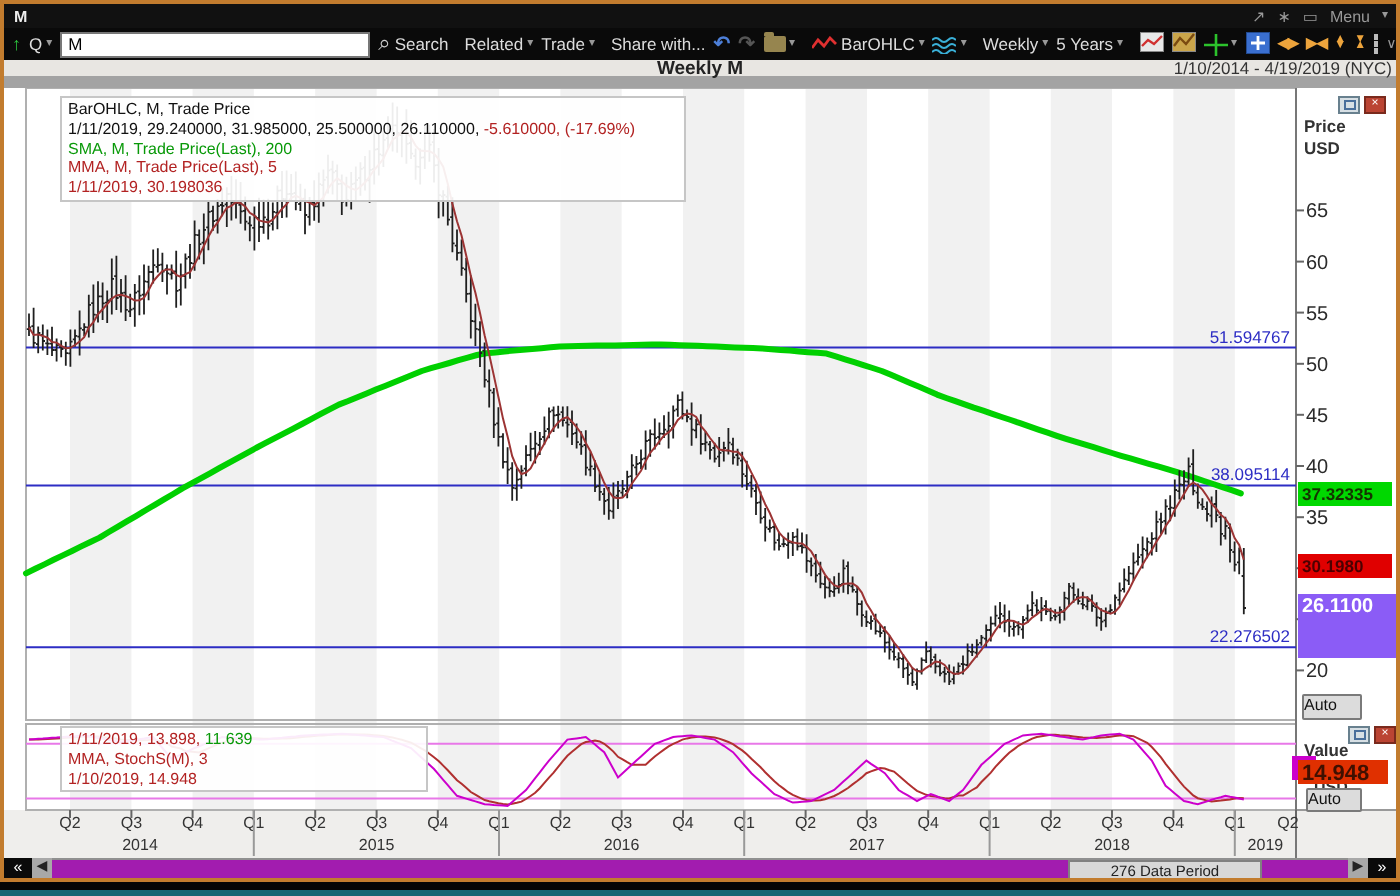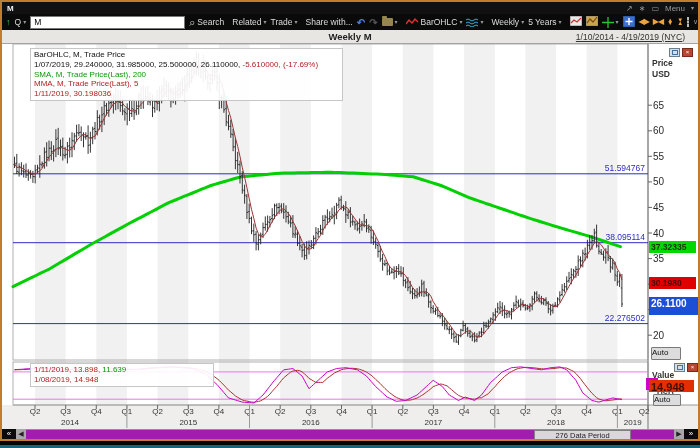--- a/index.html
+++ b/index.html
@@ -20,40 +20,40 @@
   .up-arrow{color:#2ecc40;font-weight:bold;font-size:9px;}
   .undo{color:#4d7fd8;font-size:10px;font-weight:bold;}
   .redo{color:#555;font-size:10px;font-weight:bold;}
   .mag{color:#ccc;font-size:11px;line-height:1;}
   .folder{width:11px;height:8px;background:#96854f;border-radius:1px;position:relative;display:inline-block;}
   .folder:before{content:"";position:absolute;left:0;top:-2px;width:5px;height:2px;background:#96854f;border-radius:1px 1px 0 0;}
   .orange-ic{color:#eda43c;font-size:8px;letter-spacing:-1px;line-height:1;white-space:nowrap;}
   .stack{display:inline-flex;flex-direction:column;line-height:0.55;font-size:6px;color:#eda43c;}
   .sel-box{width:8px;height:8px;border:1px dashed #bbb;display:inline-block;}
   
-  #chart-header{left:2px;top:30px;width:696px;height:14px;background:#e8e6e2;border-bottom:1px solid #a3a3a3;
+  #chart-header{left:2px;top:30px;width:696px;height:14px;background:#e8e6e2;border-bottom:6px solid #a3a3a3;
     box-sizing:border-box;display:flex;align-items:center;font-size:9px;color:#222;}
   #chart-header .title{position:absolute;left:0;right:0;text-align:center;font-weight:bold;font-size:9.5px;}
-  #chart-header .range{margin-left:auto;margin-right:13px;font-size:8.5px;color:#333;z-index:2;text-decoration:underline;}
+  #chart-header .range{margin-left:auto;margin-right:2px;font-size:8.5px;color:#333;z-index:2;}
   #chart-bg{left:2px;top:44px;width:696px;height:385px;background:#fff;}
   #chart-canvas{left:0;top:0;width:700px;height:448px;pointer-events:none;}
   svg text{font-family:"Liberation Sans",sans-serif;}
   
   .legendbox{background:rgba(255,255,255,0.92);border:1px solid #c6c6c6;font-size:8px;line-height:9.8px;
     padding:1px 3px;white-space:nowrap;}
   #main-legend{left:30px;top:48px;width:305px;}
   #stoch-legend{left:30px;top:363px;width:176px;}
   .lg-black{color:#111;} .lg-red{color:#b22222;} .lg-green{color:#089908;} .lg-magenta{color:#b000b0;}
   
   .axis-head{left:652px;top:58px;font-size:8.5px;font-weight:bold;color:#333;line-height:11px;}
   .badge{left:649px;width:47px;height:12px;font-size:8.5px;font-weight:bold;text-align:left;
     padding:1px 0 0 2px;box-sizing:border-box;}
   #sma-badge{background:#00d800;color:#143300;}
   #mma-badge{background:#e00000;color:#4d0000;}
-  #last-badge{background:#1d4ed8;color:#fff;font-size:10px;height:18px;width:49px;}
+  #last-badge{background:#8b5cf6;color:#fff;font-size:10px;height:32px;width:49px;}
   #stoch-badge{left:649px;top:380px;width:45px;height:12px;background:#e03000;color:#401000;
     font-size:11px;font-weight:bold;padding:1px 0 0 2px;box-sizing:border-box;}
   #stoch-badge-back{left:646px;top:378px;width:12px;height:12px;background:#cc00cc;}
   .auto-btn{background:#dcdcdc;border:1px solid #7a7a7a;font-size:8px;color:#111;text-align:left;
     line-height:10px;border-radius:1px;}
   #auto-main{left:651px;top:347px;width:28px;height:11px;}
   #auto-stoch{left:653px;top:394px;width:26px;height:10px;}
   #value-label{left:652px;top:370px;font-size:8.5px;font-weight:bold;color:#333;}
   #usd-label{left:657px;top:389px;font-size:8px;font-weight:bold;color:#333;}
   .winpair{display:flex;gap:2px;}
@@ -283,29 +283,30 @@
   <span style="color:#999;font-size:7px;">∨</span>
 </div>
 
 <div class="abs" id="chart-header">
   <span class="title">Weekly M</span>
   <span class="range">1/10/2014 - 4/19/2019 (NYC)</span>
 </div>
 
 <div class="abs legendbox" id="main-legend">
   <div class="lg-black">BarOHLC, M, Trade Price</div>
-  <div><span class="lg-black">1/07/2019, 29.240000, 31.985000, 25.500000, 26.110000,</span><span class="lg-red"> -5.610000, (-17.69%)</span></div>
+  <div><span class="lg-black">1/11/2019, 29.240000, 31.985000, 25.500000, 26.110000,</span><span class="lg-red"> -5.610000, (-17.69%)</span></div>
   <div class="lg-green">SMA, M, Trade Price(Last),  200</div>
   <div class="lg-red">MMA, M, Trade Price(Last),  5</div>
   <div class="lg-red">1/11/2019, 30.198036</div>
 </div>
 
 <div class="abs legendbox" id="stoch-legend">
   <div><span class="lg-red">1/11/2019, 13.898, </span><span class="lg-green">11.639</span></div>
-  <div class="lg-red">1/08/2019, 14.948</div>
+  <div class="lg-red">MMA, StochS(M), 3</div>
+  <div class="lg-red">1/10/2019, 14.948</div>
 </div>
 
 <div class="abs axis-head">
   <div>Price</div>
     <div>USD</div>
 </div>
 <div class="abs winpair" id="winpair-main">
   <span class="wp-a">
       <i></i>
     </span>

